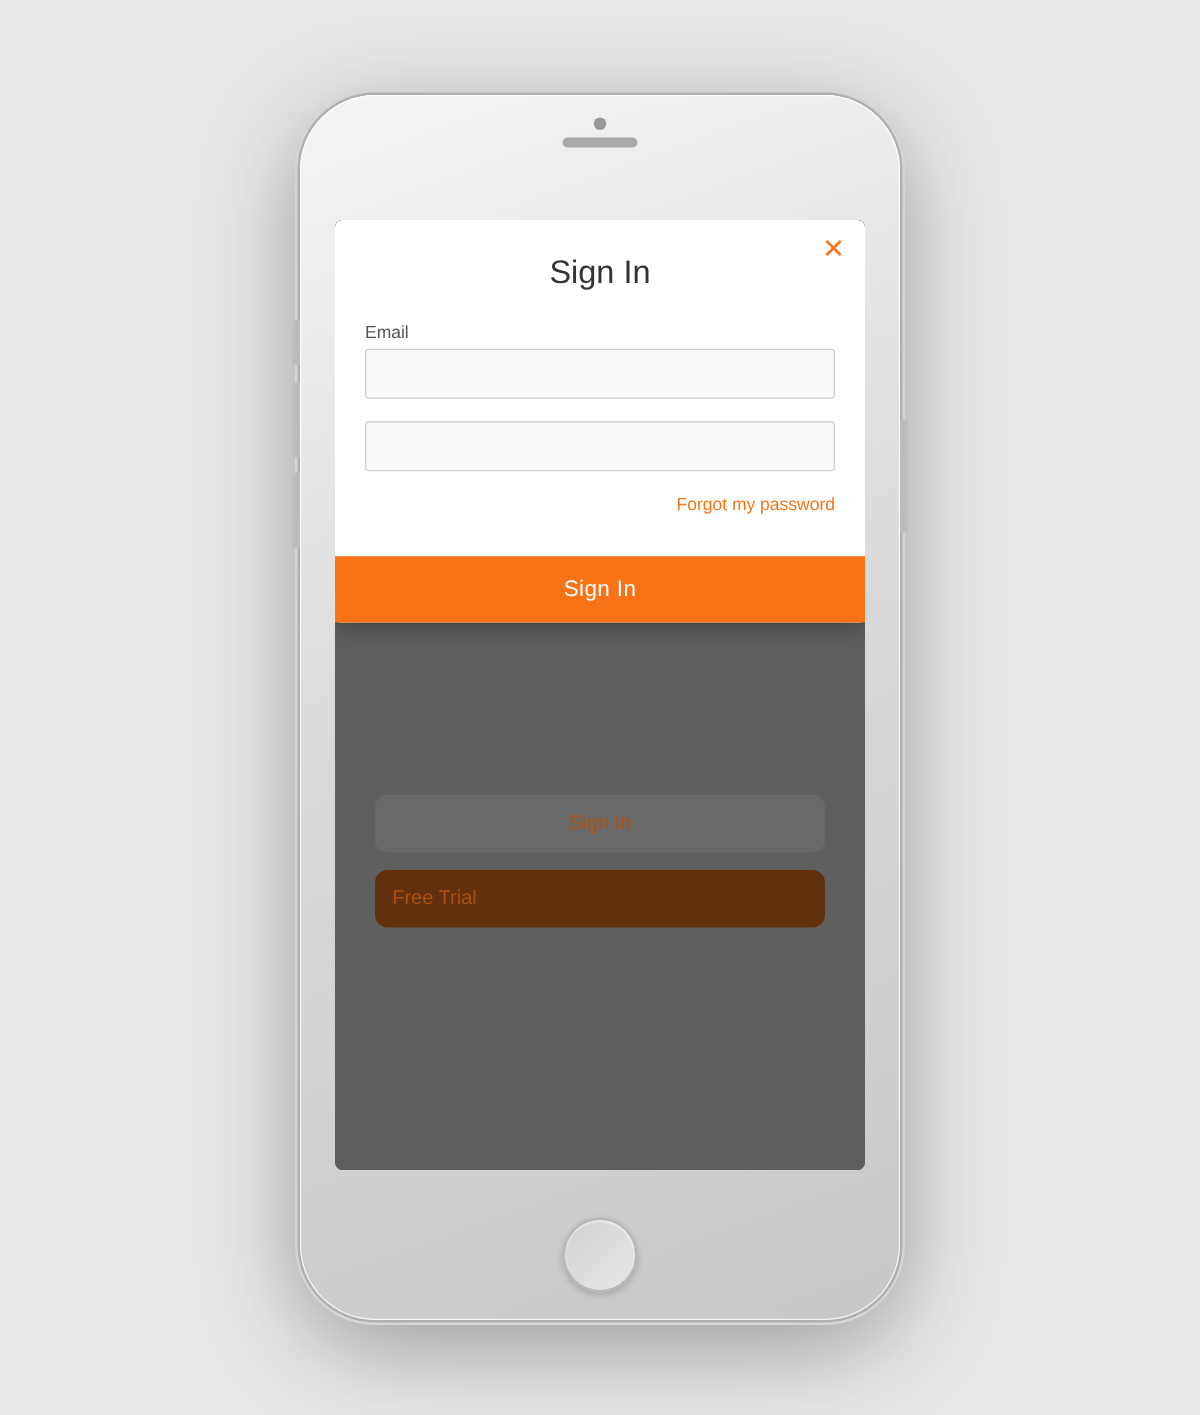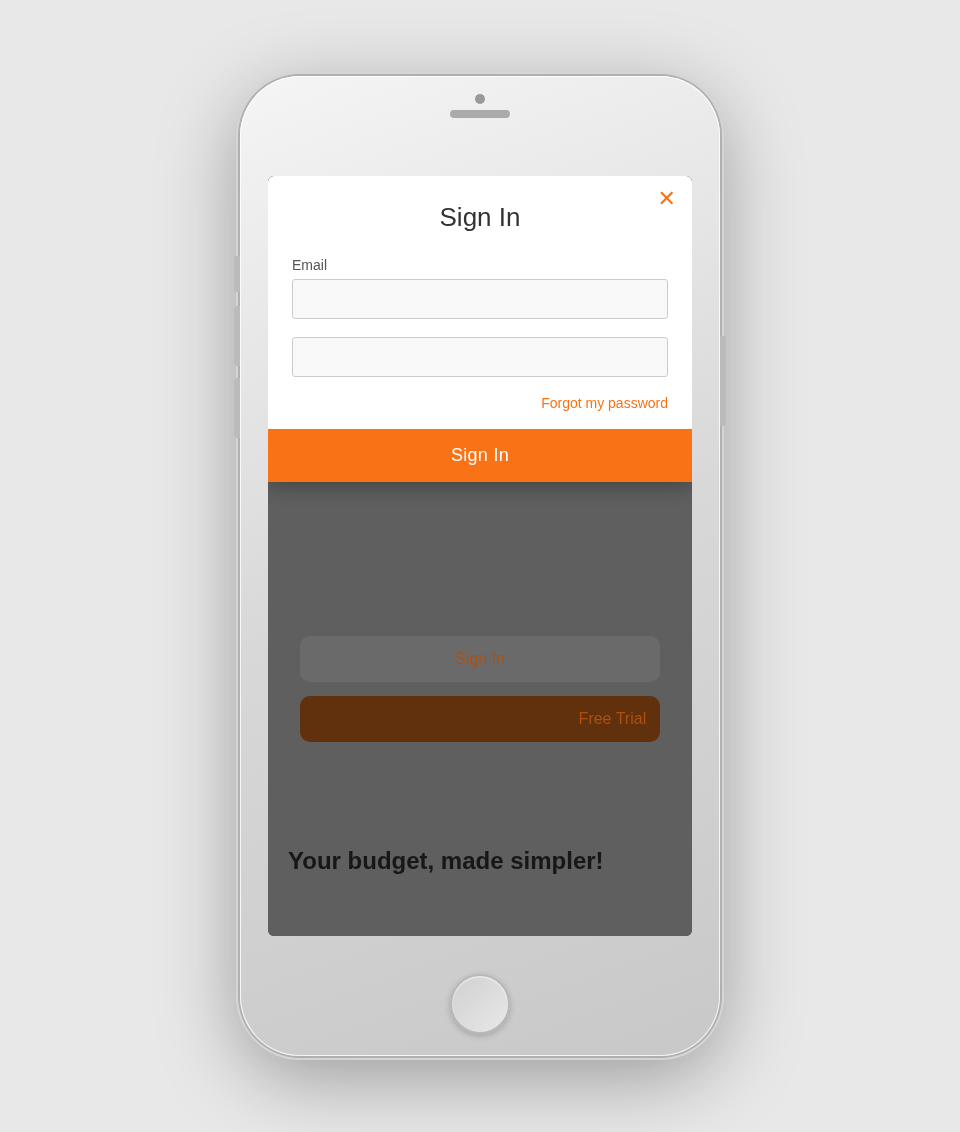--- a/index.html
+++ b/index.html
@@ -157,21 +157,21 @@
       cursor: pointer;
     }
 
     .bg-btn-trial {
       width: 85%;
       padding: 14px;
       border-radius: 10px;
       background: #8B4513;
       color: #f97316;
       font-size: 16px;
-      text-align: right;
+      text-align: left;
       border: none;
       cursor: pointer;
     }
 
     .bg-tagline {
       position: absolute;
       bottom: 60px;
       left: 20px;
       color: #222;
       font-size: 24px;
@@ -239,21 +239,21 @@
       outline: none;
       margin-bottom: 18px;
     }
 
     .forgot-link {
       display: block;
       text-align: right;
       color: #f97316;
       font-size: 14px;
       cursor: pointer;
-      margin-bottom: 0;
+      margin-bottom: 16px;
       padding-bottom: 18px;
     }
 
     .modal-signin-btn {
       display: block;
       width: calc(100% + 48px);
       margin-left: -24px;
       padding: 16px;
       background: #f97316;
       color: #fff;
@@ -281,21 +281,20 @@
     <div class="phone-camera"></div>
     <div class="phone-speaker"></div>
   </div>
 
   <div class="phone-screen">
     <div class="screen-content">
 
       <div class="app-bg">
         <button class="bg-btn-signin">Sign In</button>
         <button class="bg-btn-trial">Free Trial</button>
-        <div class="bg-tagline">Your budget, made simpler!</div>
       </div>
 
       <div class="modal-overlay">
         <div class="modal-card">
 
           
           <button class="modal-close">✕</button>
 
           
           <h2 class="modal-title">Sign In</h2>

